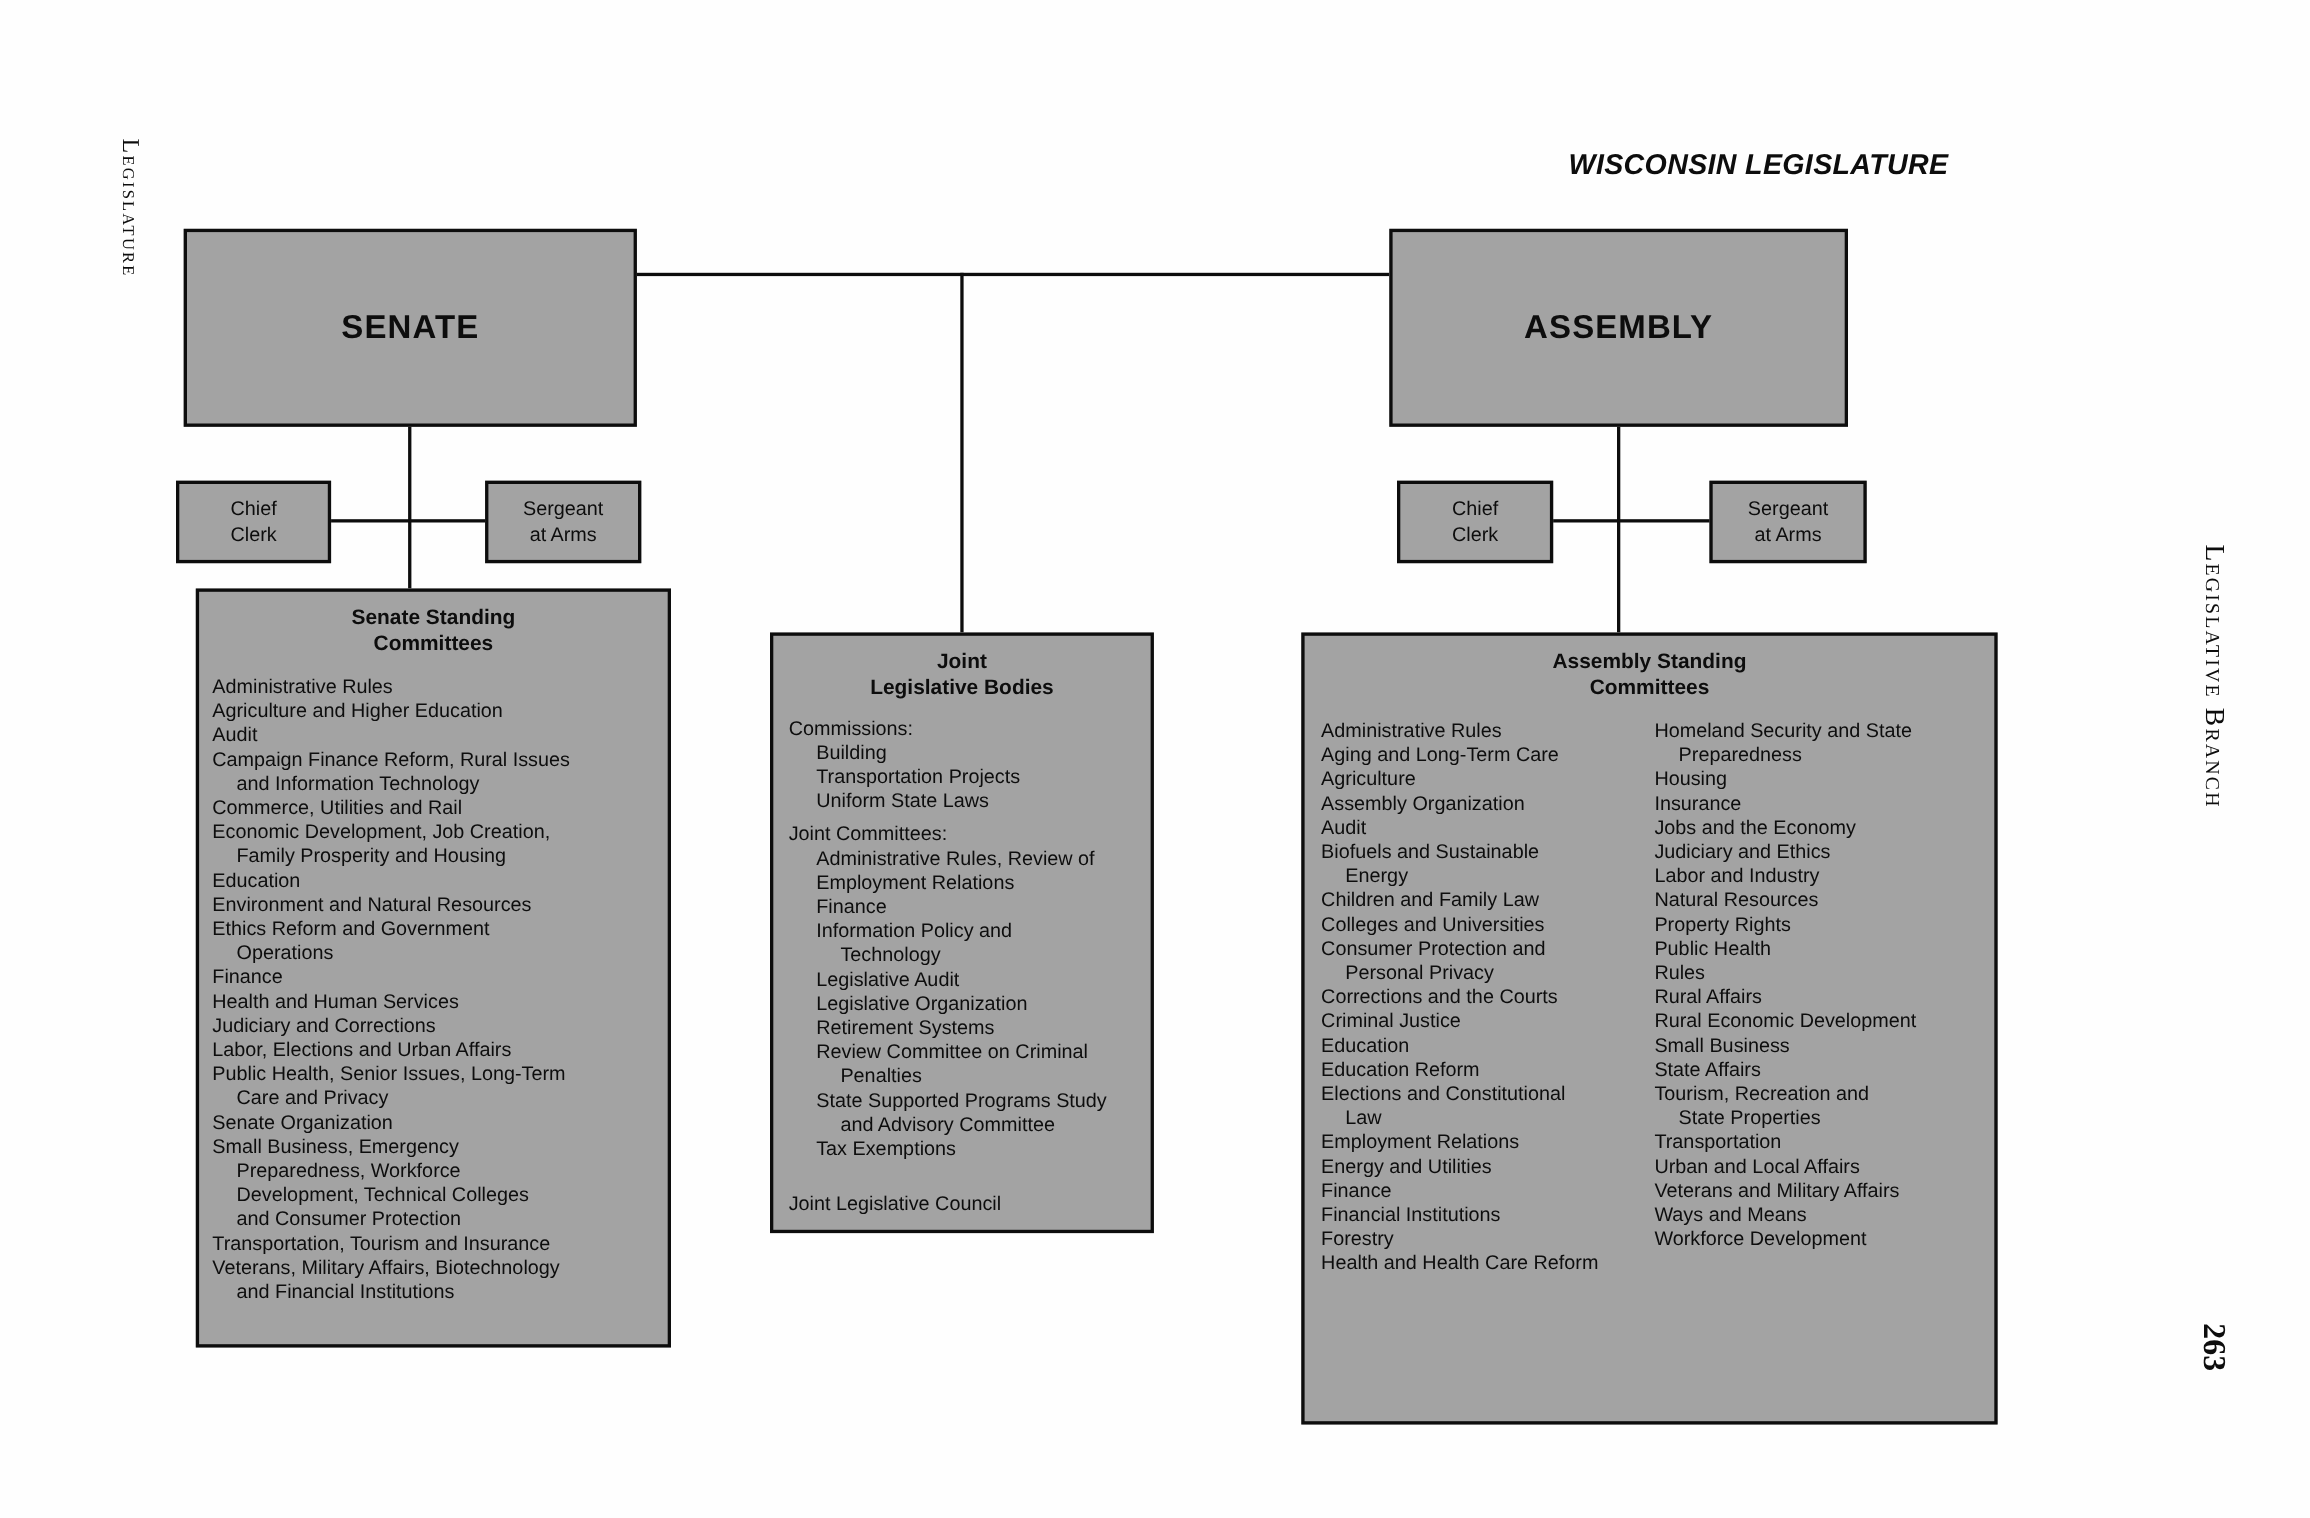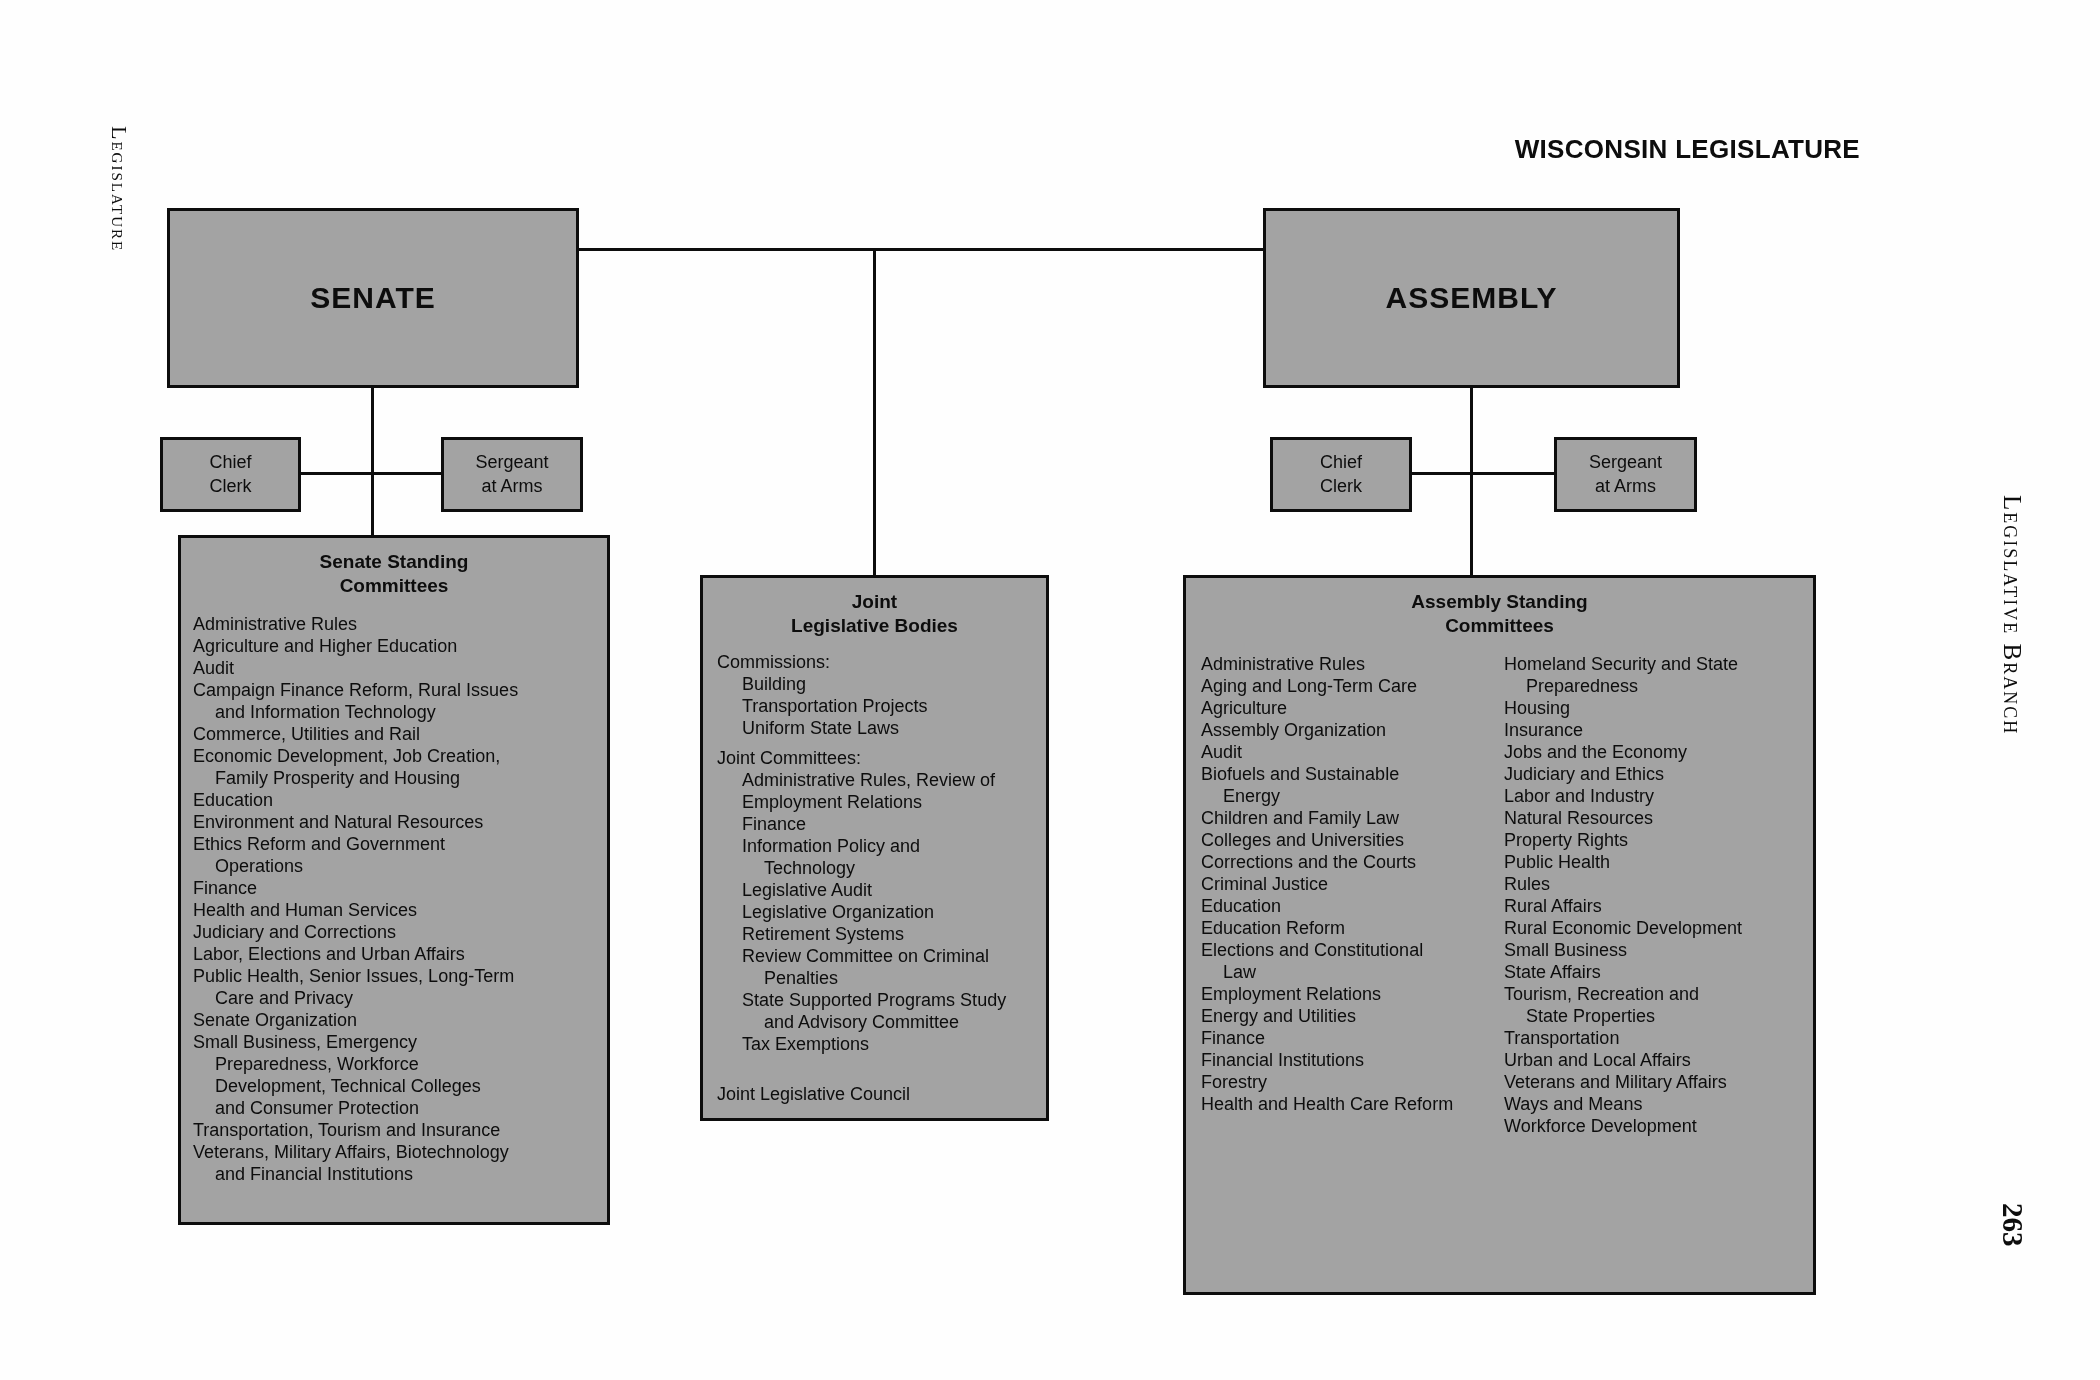--- a/index.html
+++ b/index.html
@@ -36,22 +36,22 @@
   .joint-sublist { margin-left:25px; }
   .joint-gap { height:8px; }
   .joint-council { font-size:18px; line-height:22px; margin-top:28px; }
 
   
   .asm-cols { display:flex; padding-left:5px; }
   .asm-col1 { flex:0 0 303px; }
   .asm-col2 { flex:1; }
 
   .header-title {
-    position:absolute; top:134px; right:240px; width:420px; text-align:right;
-    font-weight:bold; font-size:26px; letter-spacing:0.3px;
+    position:absolute; top:134px; right:254px; width:420px; 
+    font-weight:bold; font-size:26px; letter-spacing:0.3px;font-style:italic;
   }
 
   .vtext {
     position:absolute; writing-mode:vertical-rl; text-orientation:mixed;
     font-family:"Liberation Serif", serif;
   }
   .margin-left-text  { left:106px; top:126px; font-size:22px; font-variant:small-caps; letter-spacing:2px; }
   .margin-right-text { left:1998px; top:495px; font-size:25px; font-variant:small-caps; letter-spacing:2px; }
   .page-num { left:1996px; top:1203px; font-size:29px; font-weight:bold; }
 </style>
@@ -159,20 +159,22 @@
       <div class="asm-col1">
           <div class="c-item">Administrative Rules</div>
           <div class="c-item">Aging and Long-Term Care</div>
           <div class="c-item">Agriculture</div>
           <div class="c-item">Assembly Organization</div>
           <div class="c-item">Audit</div>
           <div class="c-item">Biofuels and Sustainable
 Energy</div>
           <div class="c-item">Children and Family Law</div>
           <div class="c-item">Colleges and Universities</div>
+          <div class="c-item">Consumer Protection and
+Personal Privacy</div>
           <div class="c-item">Corrections and the Courts</div>
           <div class="c-item">Criminal Justice</div>
           <div class="c-item">Education</div>
           <div class="c-item">Education Reform</div>
           <div class="c-item">Elections and Constitutional
 Law</div>
           <div class="c-item">Employment Relations</div>
           <div class="c-item">Energy and Utilities</div>
           <div class="c-item">Finance</div>
           <div class="c-item">Financial Institutions</div>

